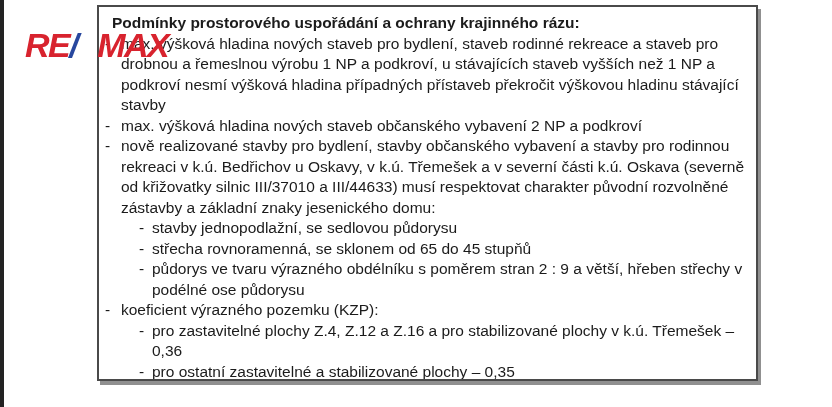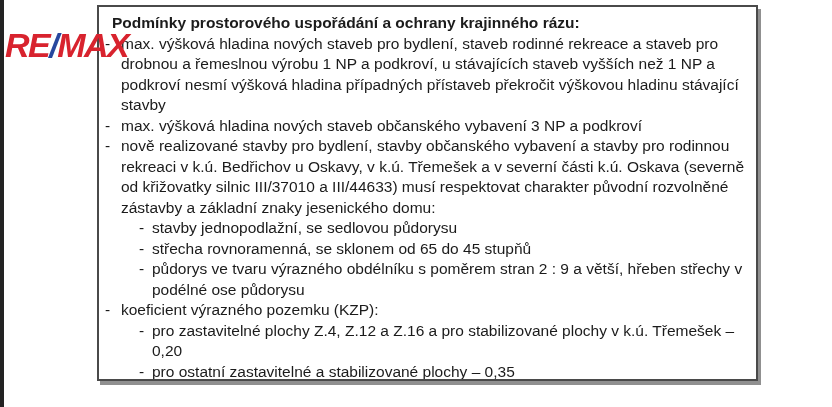--- a/index.html
+++ b/index.html
@@ -51,42 +51,42 @@
     position: absolute;
     left: 5px; top: 28px;
     z-index: 10;
     font-style: italic;
     font-weight: bold;
     font-size: 34px;
     line-height: 34px;
     letter-spacing: -1.5px;
     white-space: nowrap;
   }
-  .remax-red  { color: #d8232e; }
+  .remax-red  { color: #d8232e; margin-left: 20px; }
   .remax-blue { color: #27479e; }
 </style>
 </head>
 <body>
 
 <div class="left-rule"></div>
 
 <div class="remax-logo">
   <span class="remax-red">RE</span><span class="remax-blue">/</span><span class="remax-red">MAX</span>
 </div>
 
 <div class="panel">
   <div class="panel-title">Podmínky prostorového uspořádání a ochrany krajinného rázu:</div>
 
   <div class="bullet-row lvl1">
     <span class="marker">-</span>
     <span class="bullet-text">max. výšková hladina nových staveb pro bydlení, staveb rodinné rekreace a staveb pro drobnou a řemeslnou výrobu 1 NP a podkroví, u stávajících staveb vyšších než 1 NP a podkroví nesmí výšková hladina případných přístaveb překročit výškovou hladinu stávající stavby</span>
   </div>
   <div class="bullet-row lvl1">
     <span class="marker">-</span>
-    <span class="bullet-text">max. výšková hladina nových staveb občanského vybavení 3 NP a podkroví</span>
+    <span class="bullet-text">max. výšková hladina nových staveb občanského vybavení 2 NP a podkroví</span>
   </div>
   <div class="bullet-row lvl1">
     <span class="marker">-</span>
     <span class="bullet-text">nově realizované stavby pro bydlení, stavby občanského vybavení a stavby pro rodinnou rekreaci v k.ú. Bedřichov u Oskavy, v k.ú. Třemešek a v severní části k.ú. Oskava (severně od křižovatky silnic III/37010 a III/44633) musí respektovat charakter původní rozvolněné zástavby a základní znaky jesenického domu:</span>
   </div>
   <div class="bullet-row lvl2">
     <span class="marker">-</span>
     <span class="bullet-text">stavby jednopodlažní, se sedlovou půdorysu</span>
   </div>
   <div class="bullet-row lvl2">
@@ -96,19 +96,19 @@
   <div class="bullet-row lvl2">
     <span class="marker">-</span>
     <span class="bullet-text">půdorys ve tvaru výrazného obdélníku s poměrem stran 2 : 9 a větší, hřeben střechy v podélné ose půdorysu</span>
   </div>
   <div class="bullet-row lvl1">
     <span class="marker">-</span>
     <span class="bullet-text">koeficient výrazného pozemku (KZP):</span>
   </div>
   <div class="bullet-row lvl2">
     <span class="marker">-</span>
-    <span class="bullet-text">pro zastavitelné plochy Z.4, Z.12 a Z.16 a pro stabilizované plochy v k.ú. Třemešek – 0,20</span>
+    <span class="bullet-text">pro zastavitelné plochy Z.4, Z.12 a Z.16 a pro stabilizované plochy v k.ú. Třemešek – 0,36</span>
   </div>
   <div class="bullet-row lvl2">
     <span class="marker">-</span>
     <span class="bullet-text">pro ostatní zastavitelné a stabilizované plochy – 0,35</span>
   </div>
 </div>
 
 </body></html>

